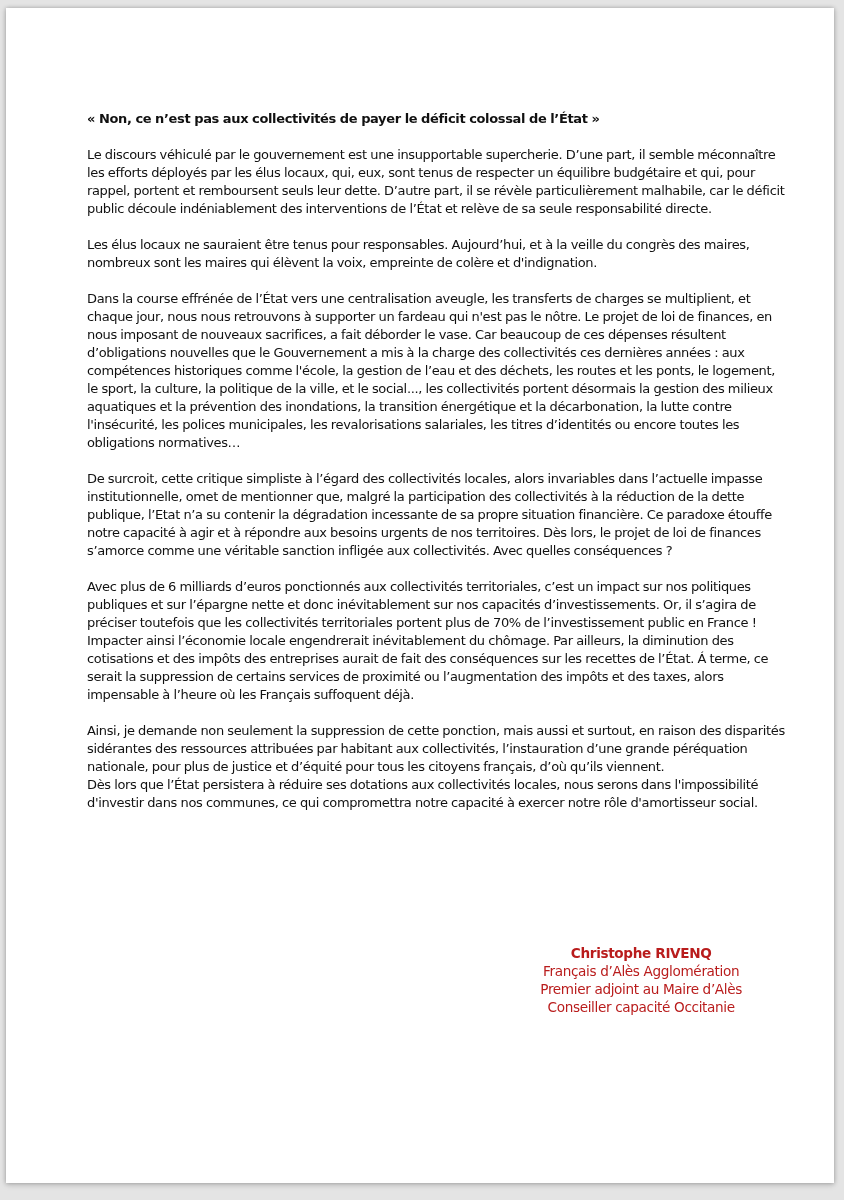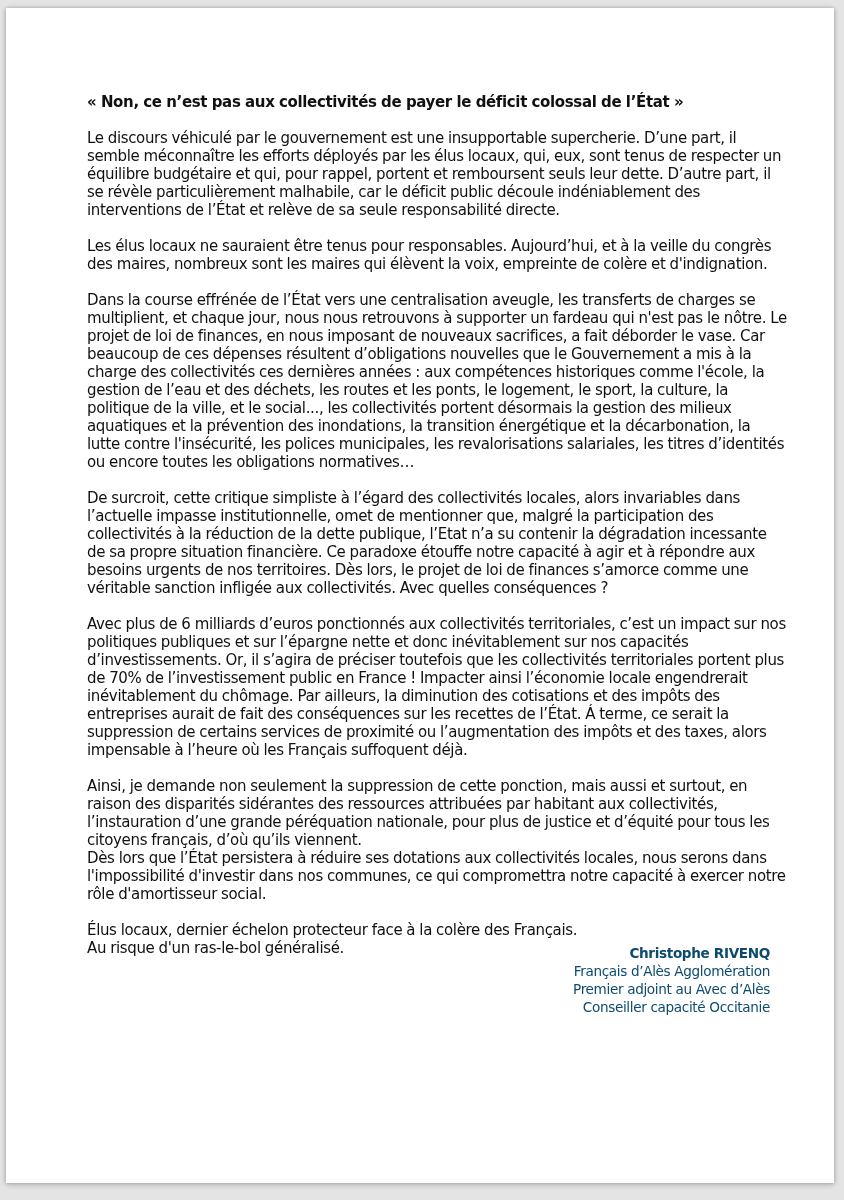--- a/index.html
+++ b/index.html
@@ -6,29 +6,29 @@
   body {
     width:844px; height:1200px; background:#e4e4e4; position:relative; overflow:hidden;
     font-family:"DejaVu Sans", sans-serif;
   }
   .page {
     position:absolute; left:6px; top:8px; width:828px; height:1175px;
     background:#ffffff;
     box-shadow: 0 0 4px rgba(0,0,0,0.25), 0 2px 6px rgba(0,0,0,0.15);
   }
   .content {
-    position:absolute; left:81px; top:85px; width:700px;
-    color:#111; font-size:15px; line-height:18px; letter-spacing:-0.35px;
+    position:absolute; left:81px; top:102px; width:700px;
+    color:#111; font-size:13px; line-height:18px; letter-spacing:-0.35px;
     word-spacing:-0.3px;
   }
   .title { font-weight:bold; margin:0 0 18px 0; }
   p { margin:0 0 18px 0; }
   b { font-weight:normal; }
-  .sig { position:absolute; right:64px; top:936px; text-align:right;
-         color:#0c4a6e; font-size:13.6px; line-height:18px; letter-spacing:-0.35px; }
+  .sig { position:absolute; right:92px; top:936px; text-align:center;
+         color:#b91c1c; font-size:13.6px; line-height:18px; letter-spacing:-0.35px; }
   .sig .name { font-weight:bold; }
 </style>
 </head>
 <body>
 
 <div class="page">
   <div class="content">
     <p class="title">« Non, ce n’est pas aux collectivités de payer le déficit colossal de l’État »</p>
 
     <p>Le discours véhiculé par le gouvernement est une insupportable supercherie. D’une part, il semble méconnaître les efforts déployés par les élus locaux, qui, eux, sont tenus de respecter un équilibre budgétaire et qui, pour rappel, portent et remboursent seuls leur dette. D’autre part, il se révèle particulièrement malhabile, car le déficit public découle indéniablement des interventions de l’État et relève de sa seule responsabilité directe.</p>
@@ -36,22 +36,21 @@
     <p><b>Les élus locaux ne sauraient être tenus pour responsables.</b><span> Aujourd’hui, et à la veille du congrès des maires, nombreux sont les maires qui élèvent la voix, empreinte de colère et d'indignation.</span></p>
 
     <p>Dans la course effrénée de l’État vers une centralisation aveugle, les transferts de charges se multiplient, et chaque jour, nous nous retrouvons à supporter un fardeau qui n'est pas le nôtre. Le projet de loi de finances, en nous imposant de nouveaux sacrifices, a fait déborder le vase. Car beaucoup de ces dépenses résultent d’obligations nouvelles que le Gouvernement a mis à la charge des collectivités ces dernières années : aux compétences historiques comme l'école, la gestion de l’eau et des déchets, les routes et les ponts, le logement, le sport, la culture, la politique de la ville, et le social..., les collectivités portent désormais la gestion des milieux aquatiques et la prévention des inondations, la transition énergétique et la décarbonation, la lutte contre l'insécurité, les polices municipales, les revalorisations salariales, les titres d’identités ou encore toutes les obligations normatives…</p>
 
     <p>De surcroit, cette critique simpliste à l’égard des collectivités locales, alors invariables dans l’actuelle impasse institutionnelle, omet de mentionner que, malgré la participation des collectivités à la réduction de la dette publique, l’Etat n’a su contenir la dégradation incessante de sa propre situation financière. Ce paradoxe étouffe notre capacité à agir et à répondre aux besoins urgents de nos territoires. Dès lors, le projet de loi de finances s’amorce comme une véritable sanction infligée aux collectivités. Avec quelles conséquences ?</p>
 
     <p>Avec plus de 6 milliards d’euros ponctionnés aux collectivités territoriales, c’est un impact sur nos politiques publiques et sur l’épargne nette et donc inévitablement sur nos capacités d’investissements. Or, il s’agira de préciser toutefois que les collectivités territoriales portent plus de 70% de l’investissement public en France ! Impacter ainsi l’économie locale engendrerait inévitablement du chômage. Par ailleurs, la diminution des cotisations et des impôts des entreprises aurait de fait des conséquences sur les recettes de l’État. Á terme, ce serait la suppression de certains services de proximité ou l’augmentation des impôts et des taxes, alors impensable à l’heure où les Français suffoquent déjà.</p>
 
     <p><span>Ainsi, je demande non seulement la </span><b>suppression de cette ponction</b><span>, mais aussi et surtout, en raison des disparités sidérantes des ressources attribuées par habitant aux collectivités, </span><b>l’instauration d’une grande péréquation nationale</b><span>, pour plus de justice et d’équité pour tous les citoyens français, d’où qu’ils viennent.</span><br><span>Dès lors que l’État persistera à réduire ses dotations aux collectivités locales, nous serons dans l'impossibilité d'investir dans nos communes, ce qui compromettra notre capacité à exercer notre rôle d'amortisseur social.</span></p>
 
-    <p><span>Élus locaux, dernier échelon protecteur face à la colère des Français.</span><br><span>Au risque d'un ras-le-bol généralisé.</span></p>
   </div>
 
   <div class="sig">
     <div class="name">Christophe RIVENQ</div>
     <div>Français d’Alès Agglomération</div>
-    <div>Premier adjoint au Avec d’Alès</div>
+    <div>Premier adjoint au Maire d’Alès</div>
     <div>Conseiller capacité Occitanie</div>
   </div>
 </div>
 
 </body></html>

